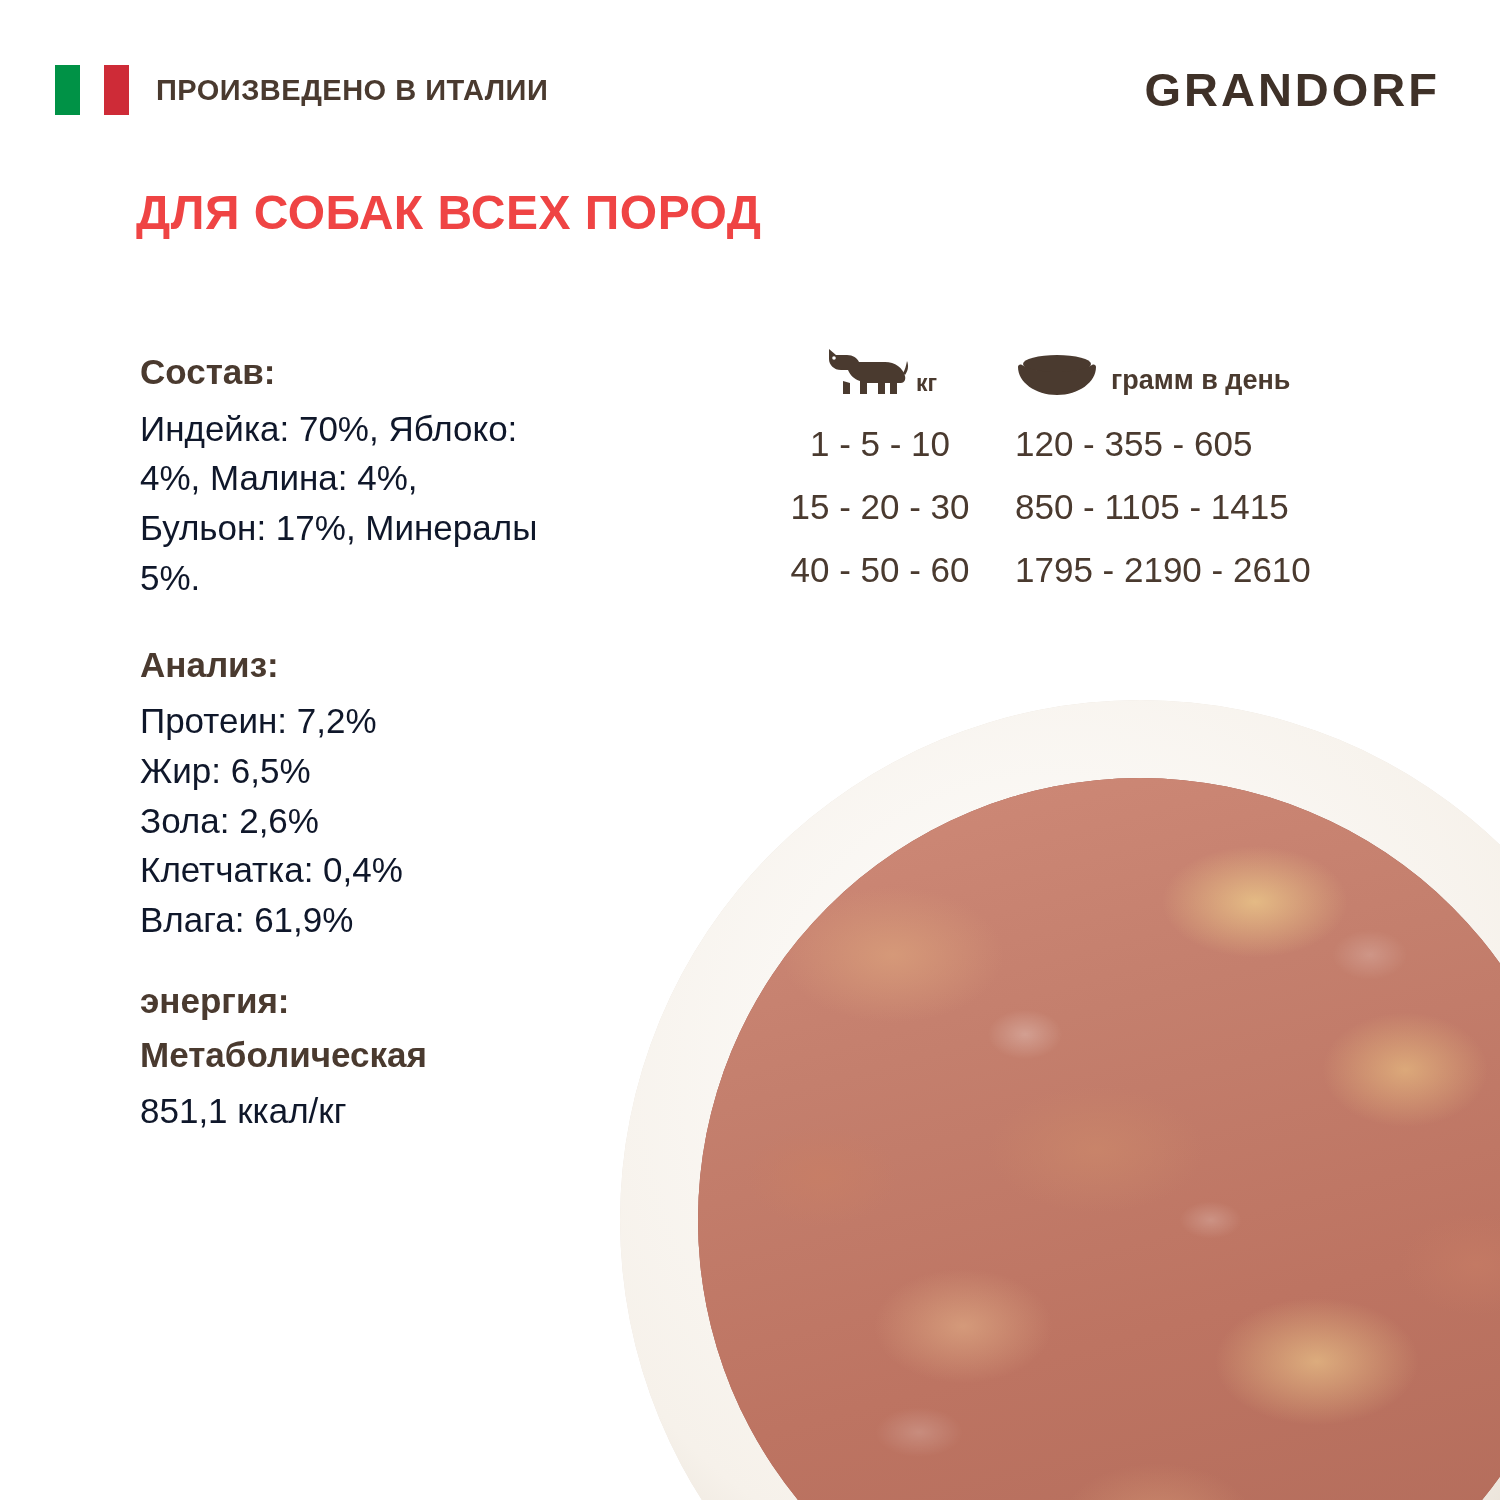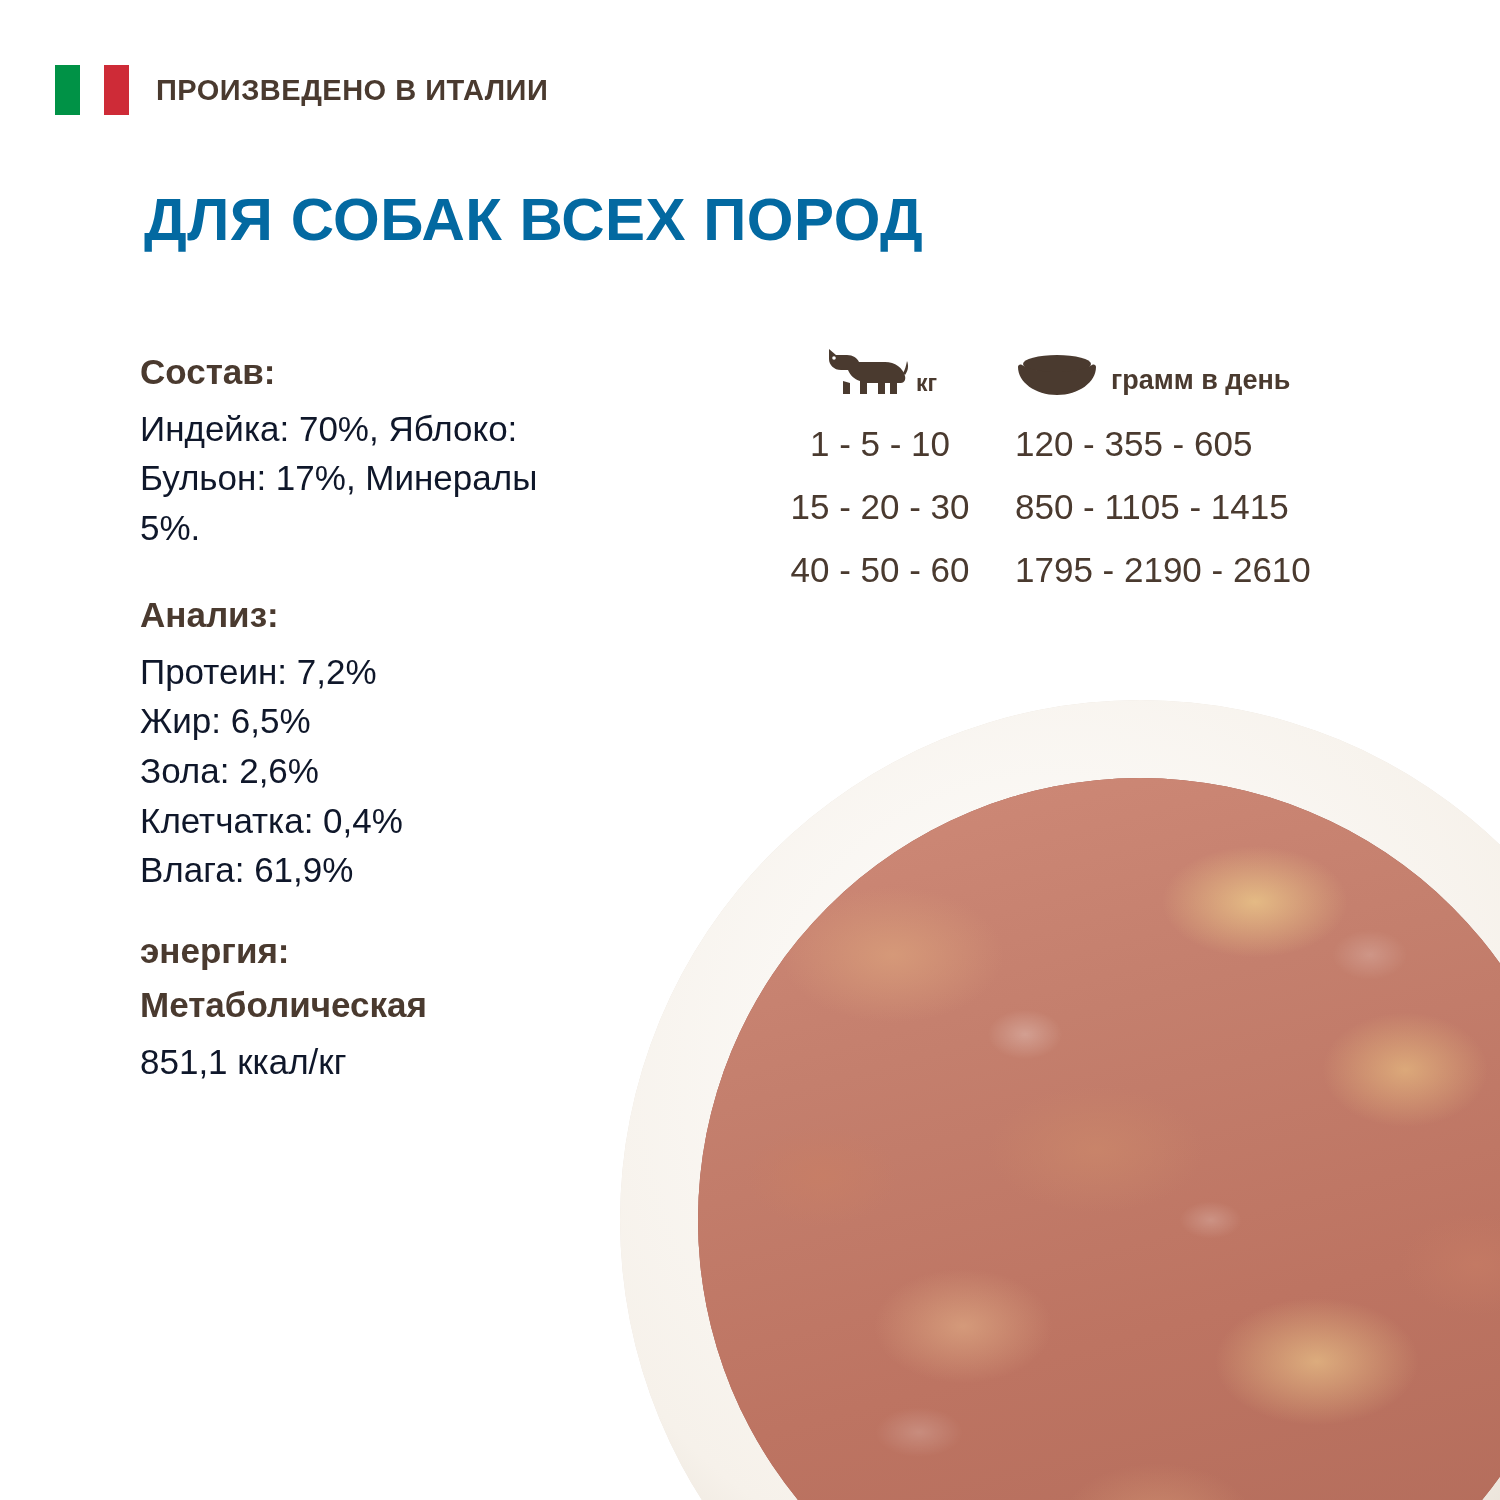--- a/index.html
+++ b/index.html
@@ -65,25 +65,25 @@
     font-weight: bold;
     letter-spacing: 3px;
     color: #3f3128;
     white-space: nowrap;
   }
 
   
   .title {
     position: absolute;
     top: 185px;
-    left: 144px;
-    font-size: 60px;
+    left: 136px;
+    font-size: 48px;
     font-weight: bold;
     letter-spacing: 0.5px;
-    color: #0369a1;
+    color: #ef4444;
     white-space: nowrap;
   }
 
   
   .left-col {
     position: absolute;
     top: 350px;
     left: 140px;
     width: 560px;
   }
@@ -218,30 +218,32 @@
 
 <div class="page">
 
   <div class="header">
     <span class="flag">
       <span class="g"></span>
         <span class="w"></span>
         <span class="r"></span>
     </span>
     <span class="made-in">ПРОИЗВЕДЕНО В ИТАЛИИ</span>
+    <span class="brand">GRANDORF</span>
   </div>
 
   <div class="title">ДЛЯ СОБАК ВСЕХ ПОРОД</div>
 
   <div class="left-col">
 
     <div>
       <div class="sect-head">Состав:</div>
       <div class="sect-body">
         <div class="list-line">Индейка: 70%, Яблоко:</div>
+        <div class="list-line">4%, Малина: 4%,</div>
         <div class="list-line">Бульон: 17%, Минералы</div>
         <div class="list-line">5%.</div>
       </div>
     </div>
 
     <div class="gap-a"></div>
 
     <div>
       <div class="sect-head">Анализ:</div>
       <div class="sect-body">

